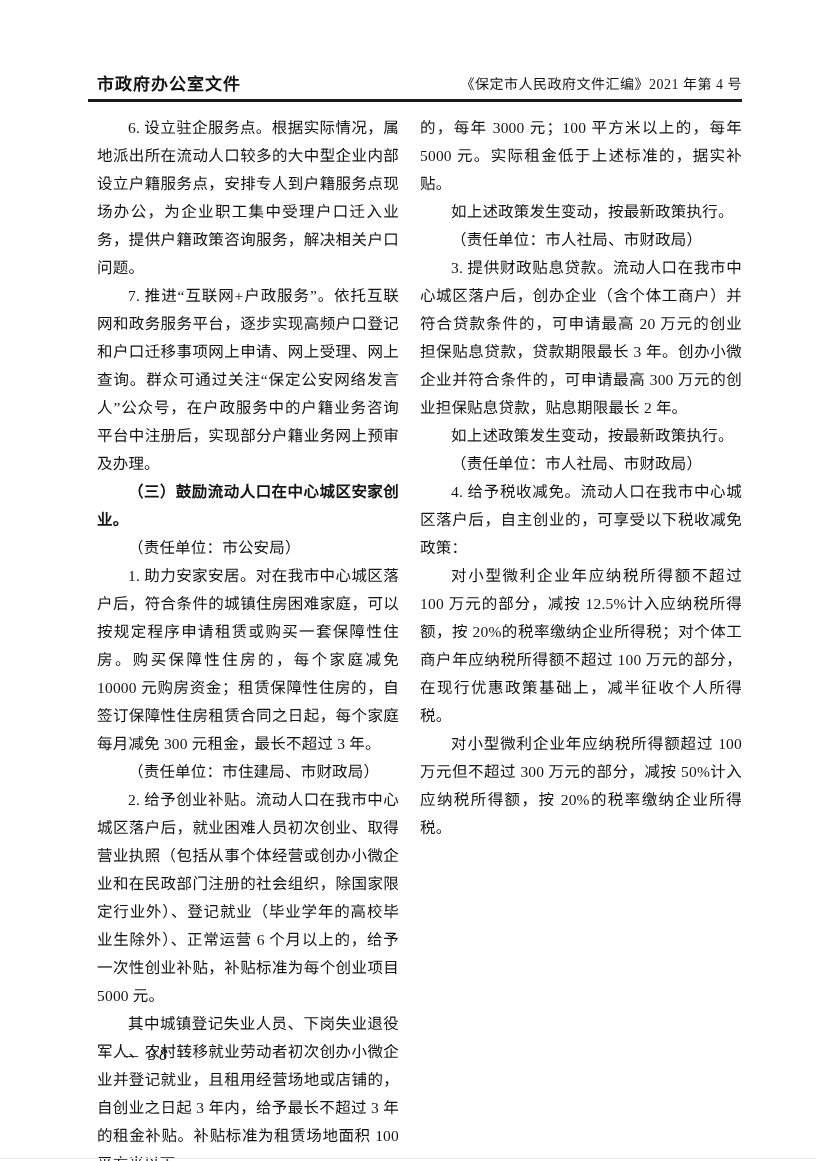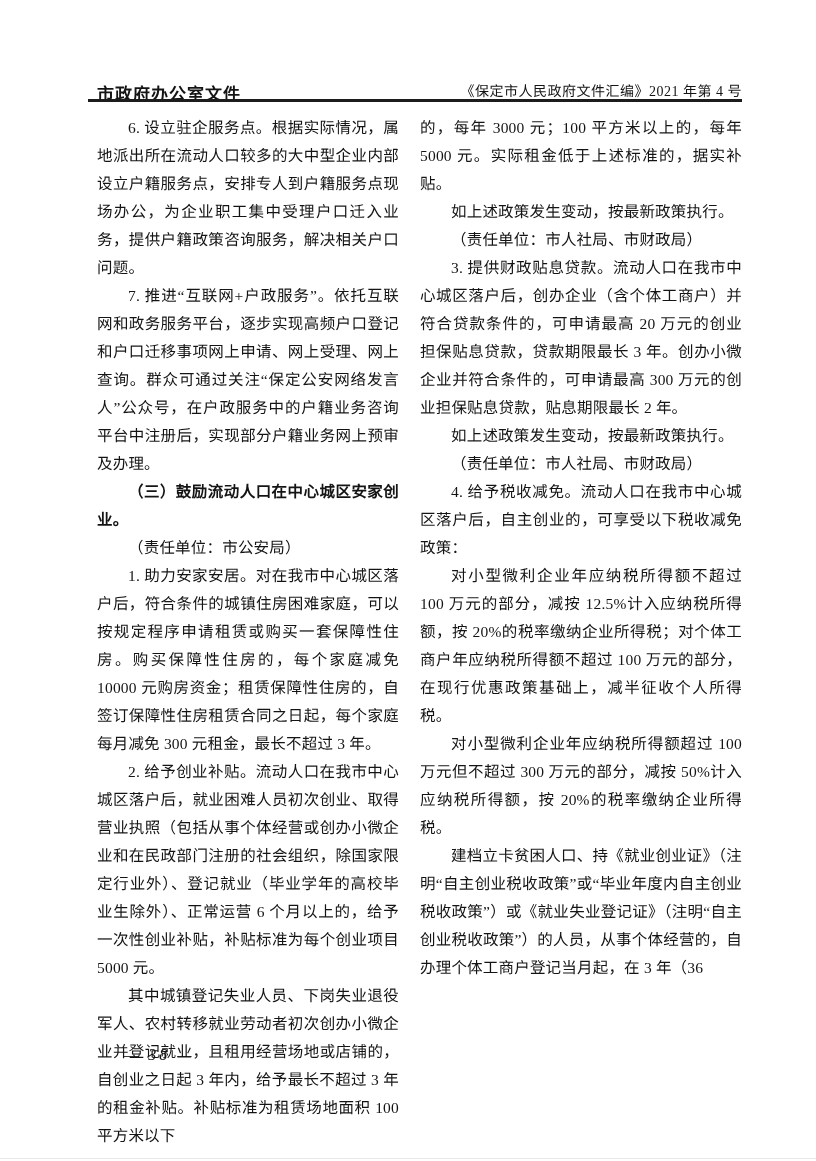--- a/index.html
+++ b/index.html
@@ -21,25 +21,25 @@
     position: absolute;
     left: 0;
     bottom: 2px;
     width: 100%;
     height: 1px;
     background: #e9e9e9;
   }
   .header {
     position: absolute;
     left: 97px;
-    top: 80px;
+    top: 70px;
     width: 645px;
     display: flex;
     justify-content: space-between;
-    align-items: flex-start;
+    align-items: center;
   }
   .header-left {
     font-family: "Liberation Sans", sans-serif;
     font-weight: bold;
     font-size: 17px;
     letter-spacing: 1px;
     white-space: nowrap;
   }
   .header-right {
     font-size: 14px;
@@ -96,35 +96,35 @@
   <div class="rule"></div>
 
   <div class="columns">
 
     <div class="col col-left">
       <p class="para indent">6. 设立驻企服务点。根据实际情况，属地派出所在流动人口较多的大中型企业内部设立户籍服务点，安排专人到户籍服务点现场办公，为企业职工集中受理户口迁入业务，提供户籍政策咨询服务，解决相关户口问题。</p>
       <p class="para indent">7. 推进“互联网+户政服务”。依托互联网和政务服务平台，逐步实现高频户口登记和户口迁移事项网上申请、网上受理、网上查询。群众可通过关注“保定公安网络发言人”公众号，在户政服务中的户籍业务咨询平台中注册后，实现部分户籍业务网上预审及办理。</p>
       <p class="para indent bold">（三）鼓励流动人口在中心城区安家创业。</p>
       <p class="para indent">（责任单位：市公安局）</p>
       <p class="para indent">1. 助力安家安居。对在我市中心城区落户后，符合条件的城镇住房困难家庭，可以按规定程序申请租赁或购买一套保障性住房。购买保障性住房的，每个家庭减免 10000 元购房资金；租赁保障性住房的，自签订保障性住房租赁合同之日起，每个家庭每月减免 300 元租金，最长不超过 3 年。</p>
+      <p class="para indent">（责任单位：市住建局、市财政局）</p>
       <p class="para indent">2. 给予创业补贴。流动人口在我市中心城区落户后，就业困难人员初次创业、取得营业执照（包括从事个体经营或创办小微企业和在民政部门注册的社会组织，除国家限定行业外）、登记就业（毕业学年的高校毕业生除外）、正常运营 6 个月以上的，给予一次性创业补贴，补贴标准为每个创业项目 5000 元。</p>
       <p class="para indent">其中城镇登记失业人员、下岗失业退役军人、农村转移就业劳动者初次创办小微企业并登记就业，且租用经营场地或店铺的，自创业之日起 3 年内，给予最长不超过 3 年的租金补贴。补贴标准为租赁场地面积 100 平方米以下</p>
     </div>
 
     <div class="col col-right">
       <p class="para">的，每年 3000 元；100 平方米以上的，每年 5000 元。实际租金低于上述标准的，据实补贴。</p>
       <p class="para indent">如上述政策发生变动，按最新政策执行。</p>
       <p class="para indent">（责任单位：市人社局、市财政局）</p>
       <p class="para indent">3. 提供财政贴息贷款。流动人口在我市中心城区落户后，创办企业（含个体工商户）并符合贷款条件的，可申请最高 20 万元的创业担保贴息贷款，贷款期限最长 3 年。创办小微企业并符合条件的，可申请最高 300 万元的创业担保贴息贷款，贴息期限最长 2 年。</p>
       <p class="para indent">如上述政策发生变动，按最新政策执行。</p>
       <p class="para indent">（责任单位：市人社局、市财政局）</p>
       <p class="para indent">4. 给予税收减免。流动人口在我市中心城区落户后，自主创业的，可享受以下税收减免政策：</p>
       <p class="para indent">对小型微利企业年应纳税所得额不超过 100 万元的部分，减按 12.5%计入应纳税所得额，按 20%的税率缴纳企业所得税；对个体工商户年应纳税所得额不超过 100 万元的部分，在现行优惠政策基础上，减半征收个人所得税。</p>
       <p class="para indent">对小型微利企业年应纳税所得额超过 100 万元但不超过 300 万元的部分，减按 50%计入应纳税所得额，按 20%的税率缴纳企业所得税。</p>
-      <p class="para indent">建档立卡贫困人口、持《就业创业证》（注明“自主创业税收政策”或“毕业年度内自主创业税收政策”）或《就业失业登记证》（注明“自主创业税收政策”）的人员，从事个体经营的，自办理个体工商户登记当月起，在 3 年（36</p>
     </div>
 
   </div>
 
   <div class="footer">— 38 —</div>
 
   <div class="scan-edge"></div>
 
 </div>
 

